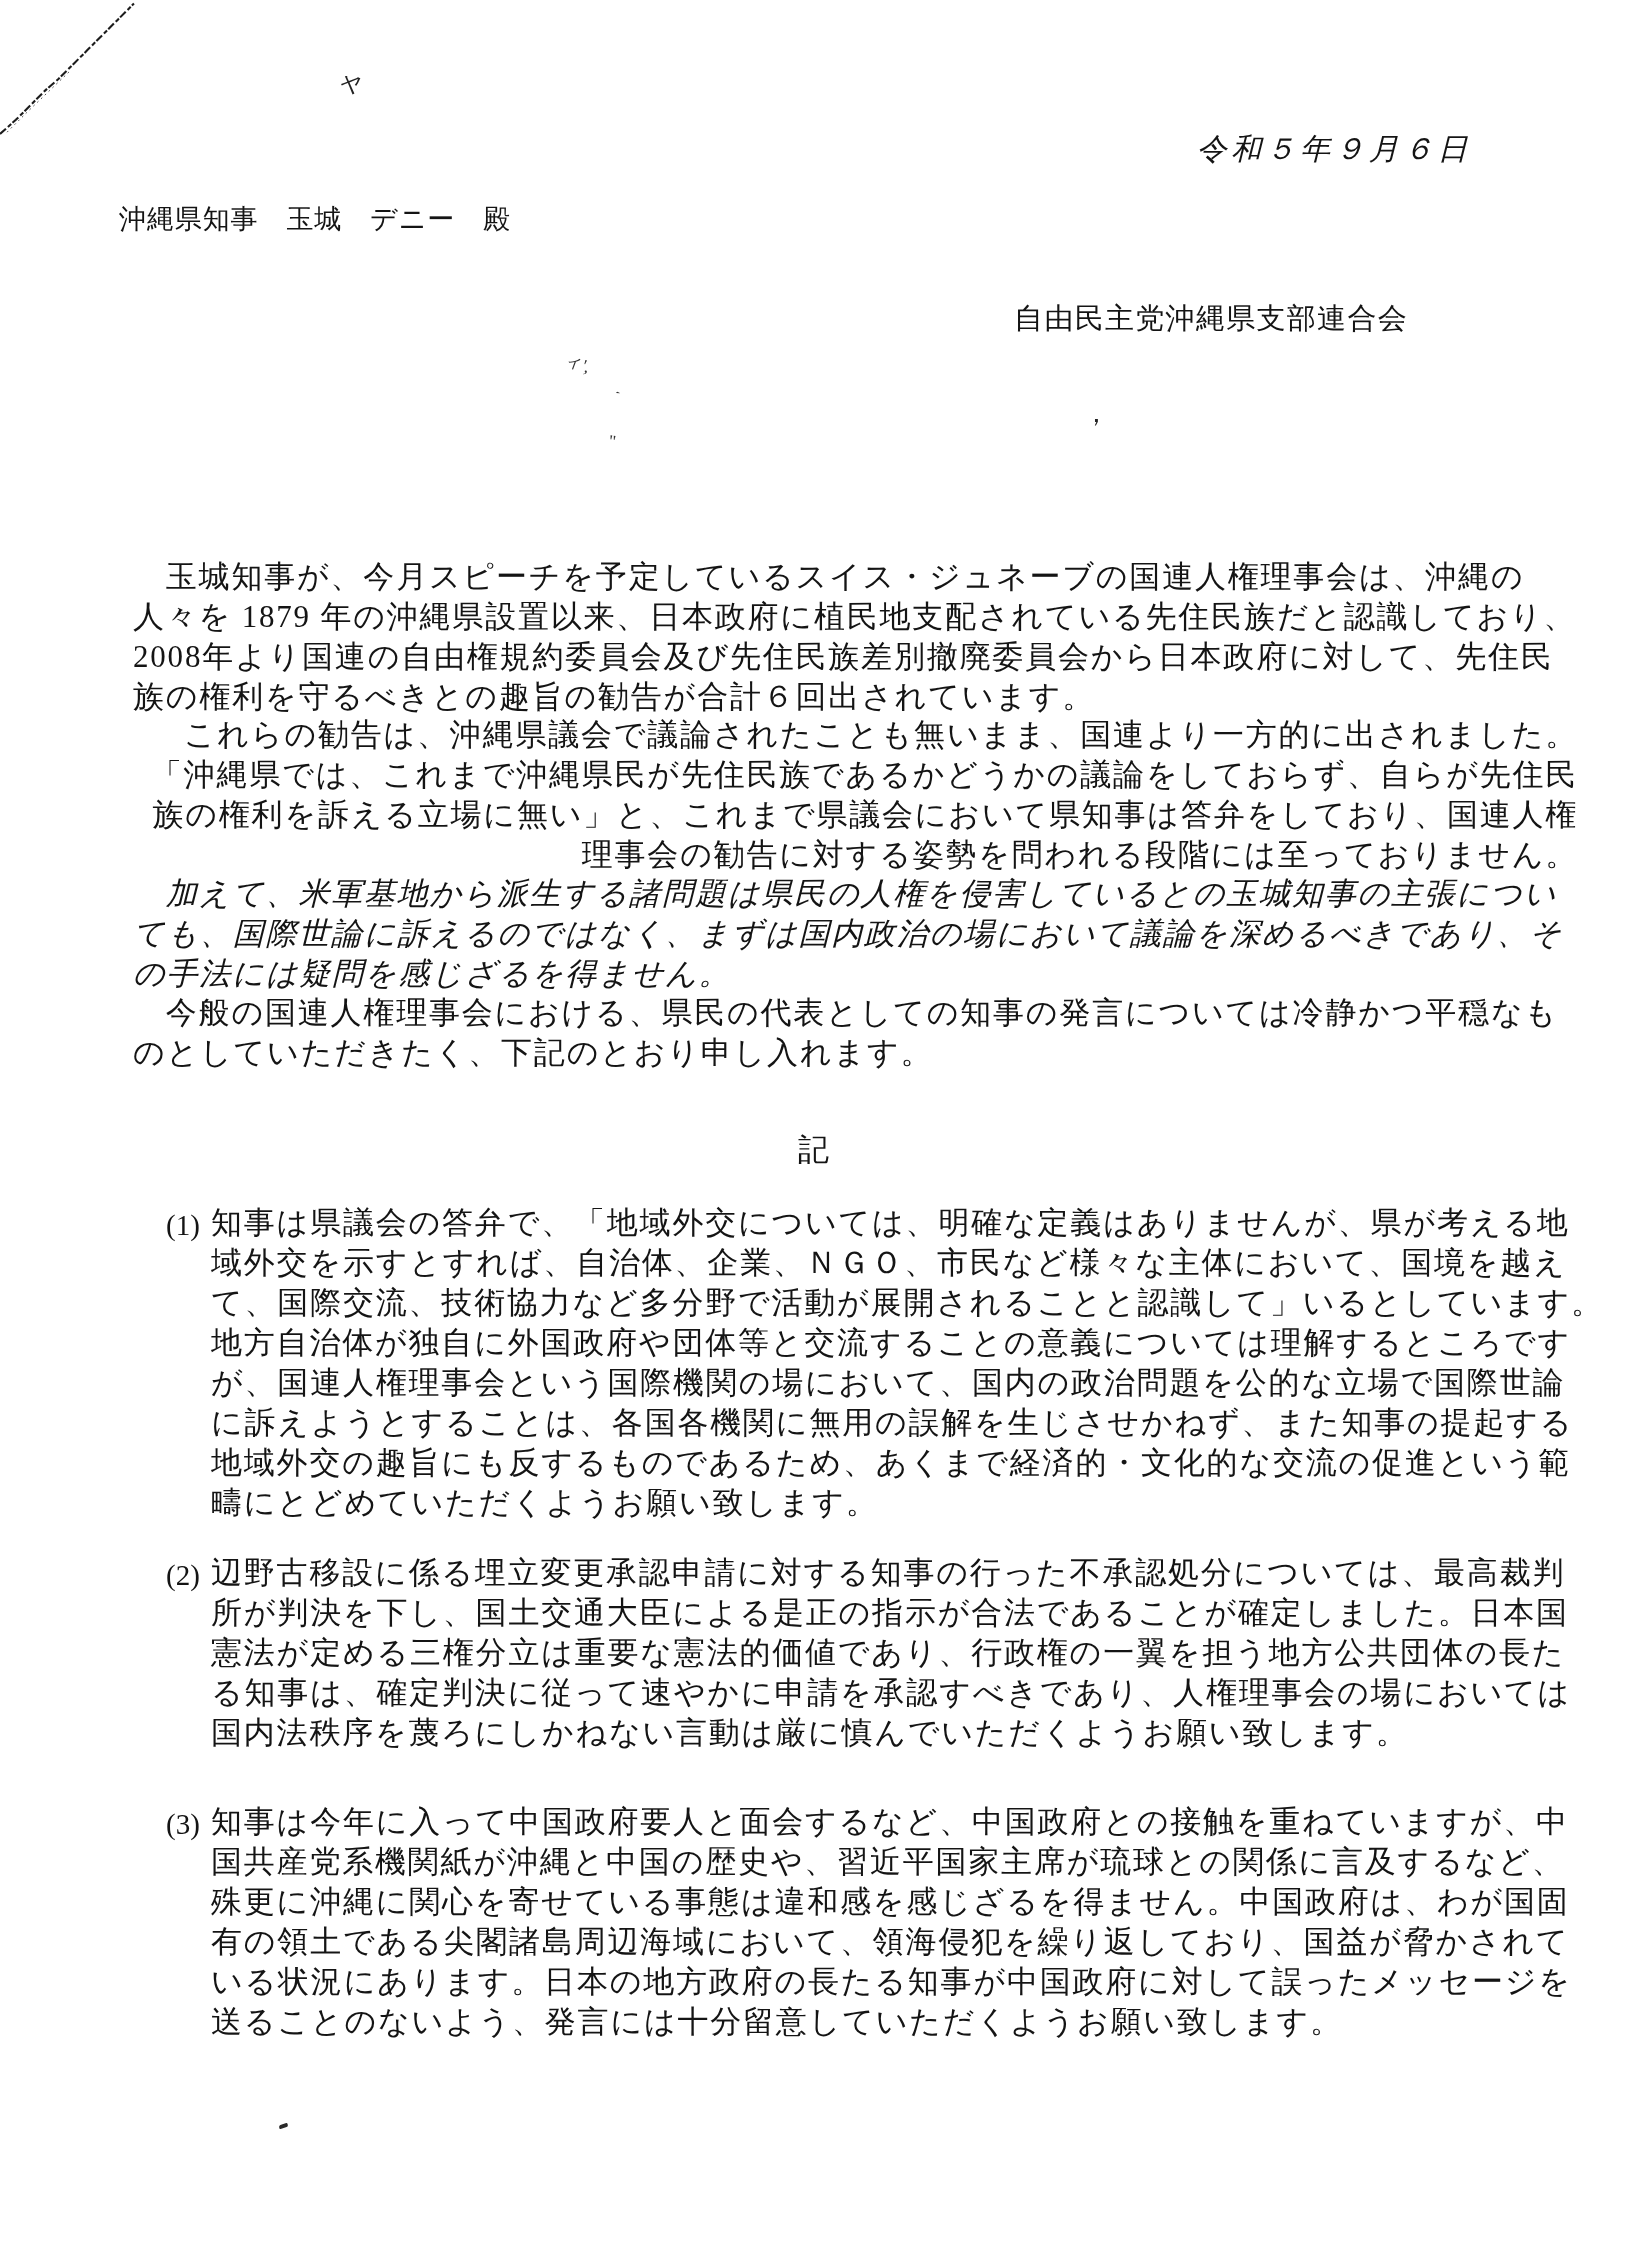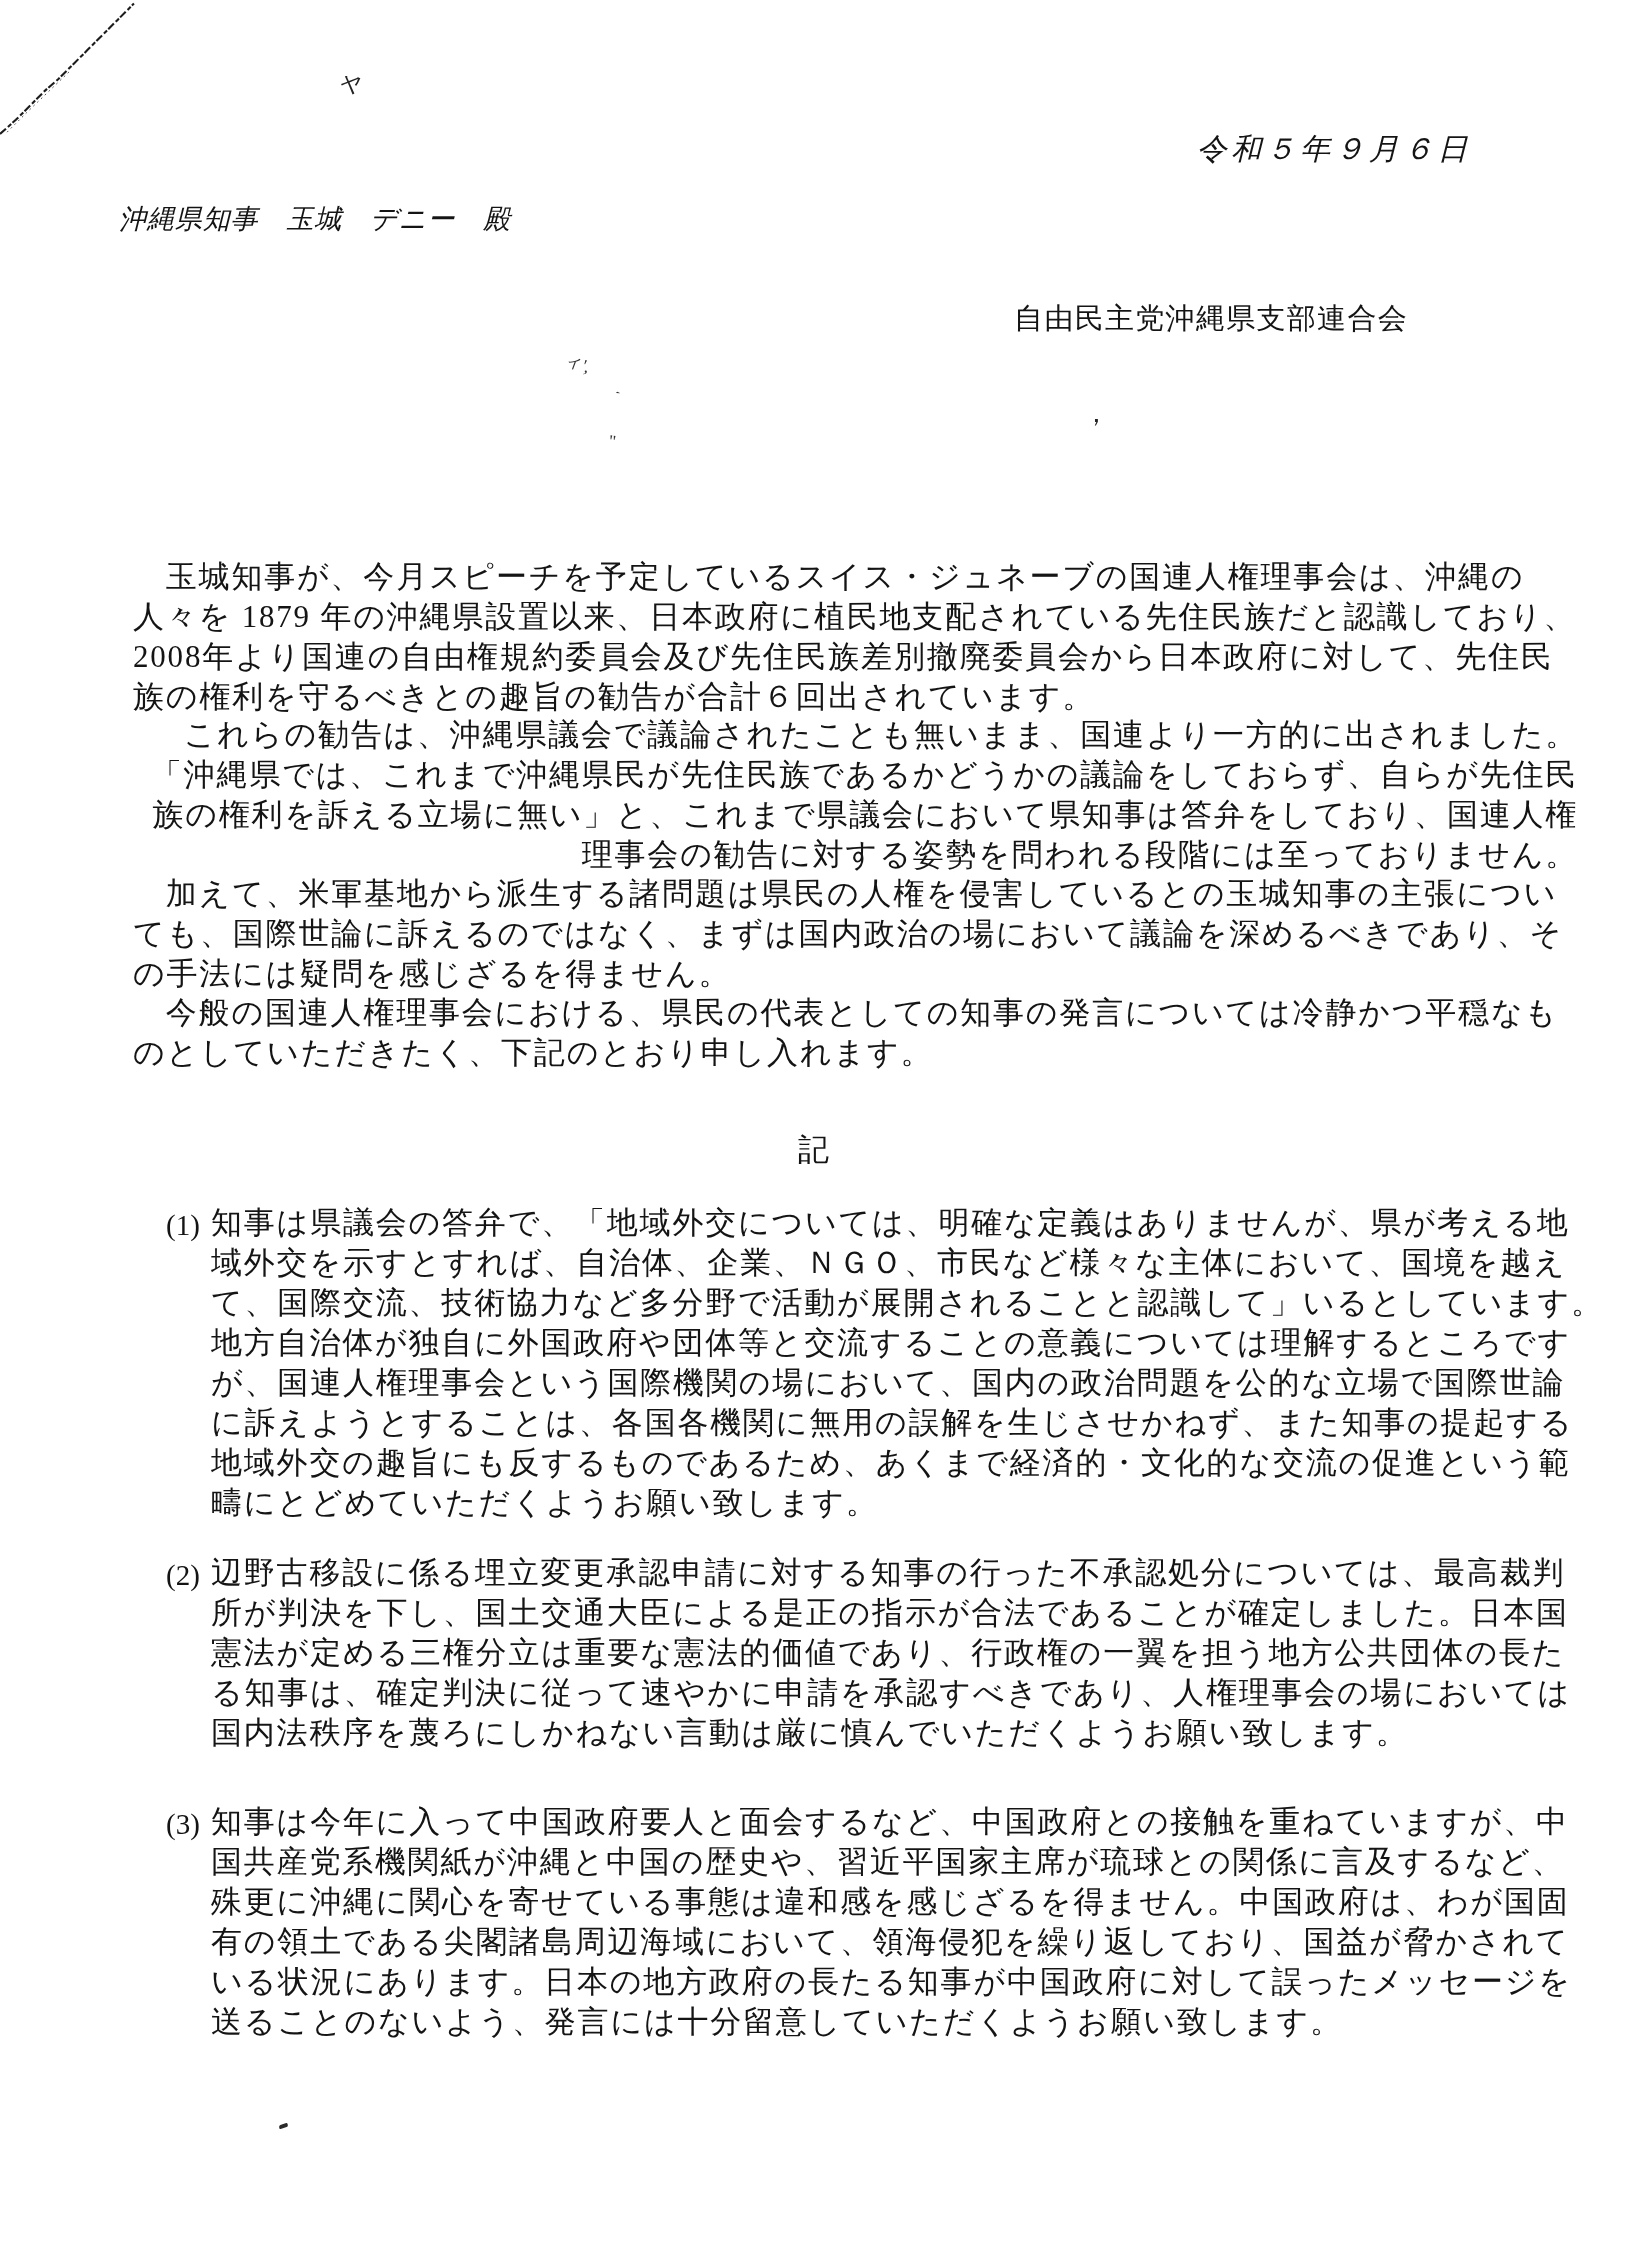--- a/index.html
+++ b/index.html
@@ -29,21 +29,20 @@
     right: 157px;
     font-size: 30px;
     letter-spacing: 4.4px;
     font-style: italic;
   }
   .recipient {
     top: 201px;
     left: 119px;
     font-size: 27px;
     letter-spacing: 0.9px;
-    font-style: italic;
   }
   .sender {
     top: 291px;
     right: 221px;
     text-align: left;
   }
   .sender-org {
     font-size: 29px;
     letter-spacing: 1.3px;
     line-height: 55px;
@@ -56,21 +55,21 @@
   .doc-title {
     top: 452px;
     left: 0;
     width: 100%;
     text-align: center;
     font-size: 29px;
     letter-spacing: 0.9px;
   }
   .para-1 { top: 557px; left: 117px; }
   .para-2 { top: 715px; left: 135px; text-align: right; }
-  .para-3 { top: 874px; left: 117px; }
+  .para-3 { top: 874px; left: 117px; font-style: italic; }
   .para-4 { top: 993px; left: 117px; }
   .list-heading {
     top: 1129px;
     left: 0;
     width: 100%;
     text-align: center;
     font-size: 31px;
     letter-spacing: 1.8px;
   }
   .item { position: absolute; left: 166px; }

